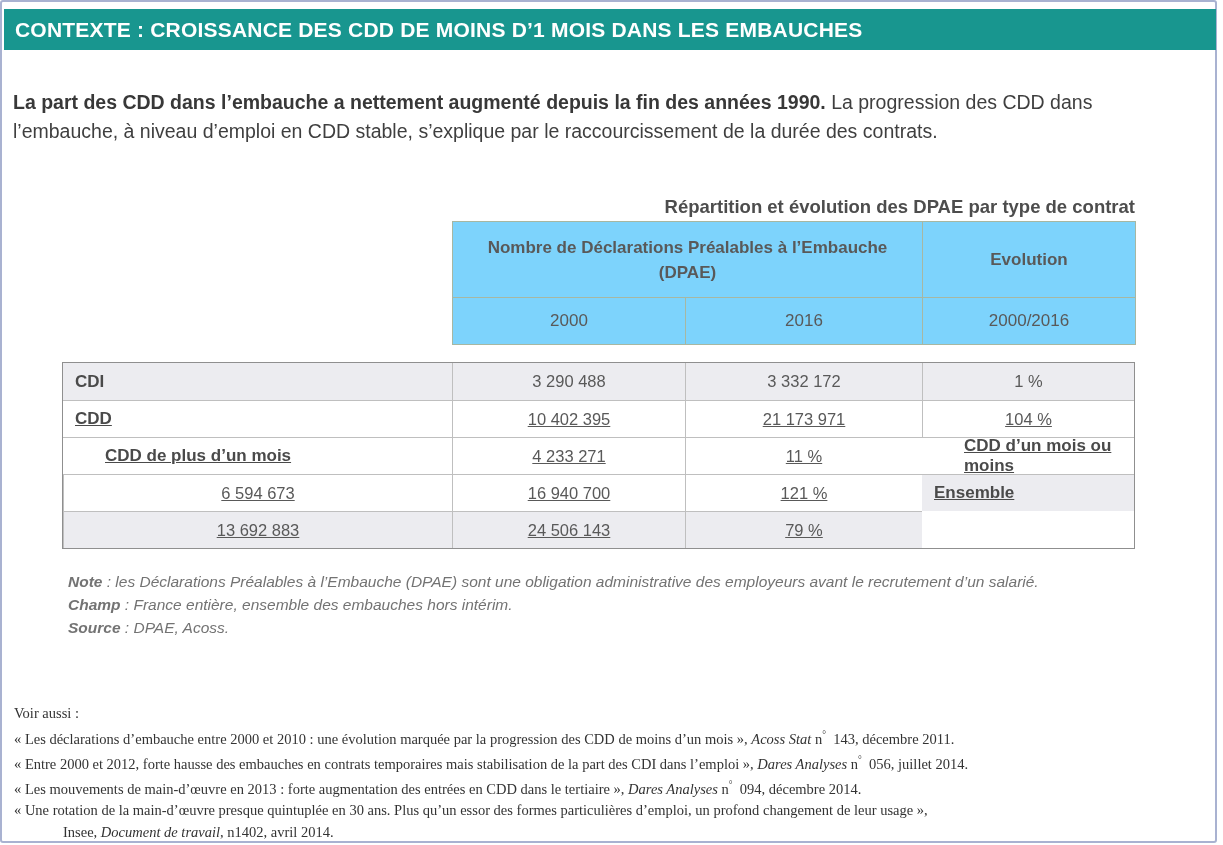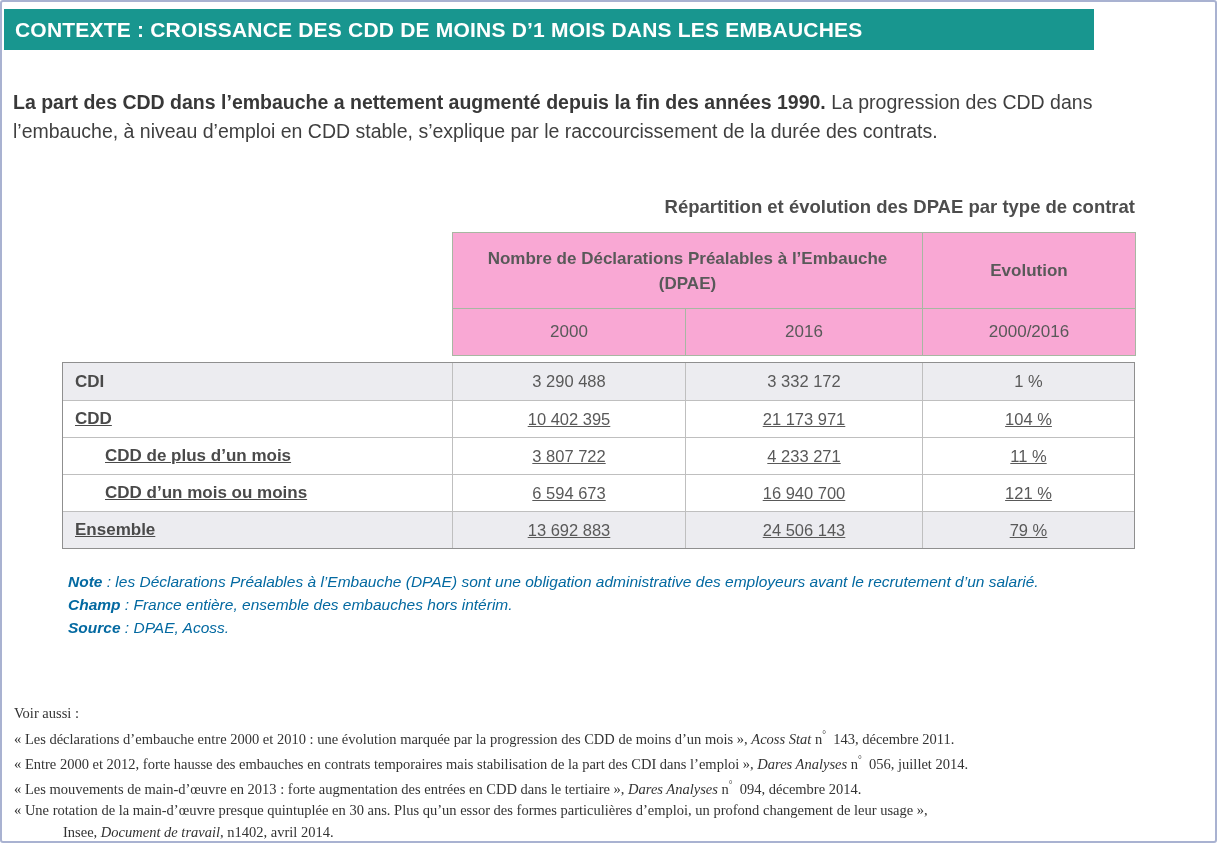--- a/index.html
+++ b/index.html
@@ -10,21 +10,21 @@
     color:#3f3f3f;
     overflow:hidden;
   }
   .frame {
     position:absolute; left:0; top:0; width:1213px; height:839px;
     border:2px solid #a9b2d1; border-radius:3px;
     pointer-events:none;
   }
   
   .header-bar {
-    position:absolute; left:4px; top:9px; width:1090px; height:41px;
+    position:absolute; left:4px; top:9px; width:1212px; height:41px;
     background:#18968f;
     display:flex; align-items:center;
     padding-left:11px; box-sizing:border-box;
   }
   .header-bar .title {
     color:#ffffff; font-weight:bold; font-size:21px; letter-spacing:0.2px;
     white-space:nowrap;
   }
   
   .intro {
@@ -32,25 +32,25 @@
     font-size:19.5px; line-height:29px; color:#3f3f3f;
   }
   .intro b { color:#383838;text-align:right; }
   
   .table-title {
     position:absolute; left:62px; top:196px; width:1073px;
     text-align:right; font-size:18.5px; font-weight:bold; color:#4d4d4d;
   }
   
   .thead {
-    position:absolute; left:452px; top:232px;
+    position:absolute; left:452px; top:221px;
     display:grid;
     grid-template-columns:232px 237px 213px;
     grid-template-rows:75px 47px;
-    background:#f9a8d4;
+    background:#7dd3fc;
     border:1px solid #a7b7a2;
     color:#595959; font-size:17px;
   }
   .hc {
     display:flex; flex-direction:column; align-items:center; justify-content:center;
     text-align:center; box-sizing:border-box;
   }
   .h-group { grid-column:1/3; grid-row:1; font-weight:bold; line-height:25px; }
   .h-evo   { grid-column:3; grid-row:1; font-weight:bold; border-left:1px solid #a7b7a2; }
   .h-sub   { grid-row:2; border-top:1px solid #a7b7a2; font-weight:normal; }
@@ -67,21 +67,21 @@
   .cell { display:flex; align-items:center; box-sizing:border-box; background:#ffffff; }
   .cell.num { justify-content:center; }
   .cell.label { font-weight:bold; color:#4a4a4a; padding-left:12px; font-size:17px; }
   .cell.indent { padding-left:42px; }
   .cell.bl { border-left:1px solid #bfbfbf; }
   .cell.bt { border-top:1px solid #bfbfbf;text-decoration:underline; }
   .cell.shaded { background:#ececf0; }
   
   .notes {
     position:absolute; left:68px; top:570px;
-    font-size:15.5px; font-style:italic; color:#0369a1; line-height:23px;
+    font-size:15.5px; font-style:italic; color:#737373; line-height:23px;
   }
   .notes b { font-weight:bold; }
   
   .refs {
     position:absolute; left:14px; top:703px;
     font-size:14.5px; color:#333333; line-height:21.5px;font-family:Liberation Serif, serif;
   }
   .refs .ref-line.indent { padding-left:49px; }
   .it  { font-style:italic; }
   .sup { vertical-align:super; font-size:65%; }
@@ -113,21 +113,20 @@
 <div class="tbody">
     <div class="cell label shaded">CDI</div>
     <div class="cell num bl shaded">3 290 488</div>
     <div class="cell num bl shaded">3 332 172</div>
     <div class="cell num bl shaded">1 %</div>
     <div class="cell label bt">CDD</div>
     <div class="cell num bl bt">10 402 395</div>
     <div class="cell num bl bt">21 173 971</div>
     <div class="cell num bl bt">104 %</div>
     <div class="cell label indent bt">CDD de plus d’un mois</div>
-    <div class="cell num bl bt">3 807 722</div>
     <div class="cell num bl bt">4 233 271</div>
     <div class="cell num bl bt">11 %</div>
     <div class="cell label indent bt">CDD d’un mois ou moins</div>
     <div class="cell num bl bt">6 594 673</div>
     <div class="cell num bl bt">16 940 700</div>
     <div class="cell num bl bt">121 %</div>
     <div class="cell label bt shaded">Ensemble</div>
     <div class="cell num bl bt shaded">13 692 883</div>
     <div class="cell num bl bt shaded">24 506 143</div>
     <div class="cell num bl bt shaded">79 %</div>

